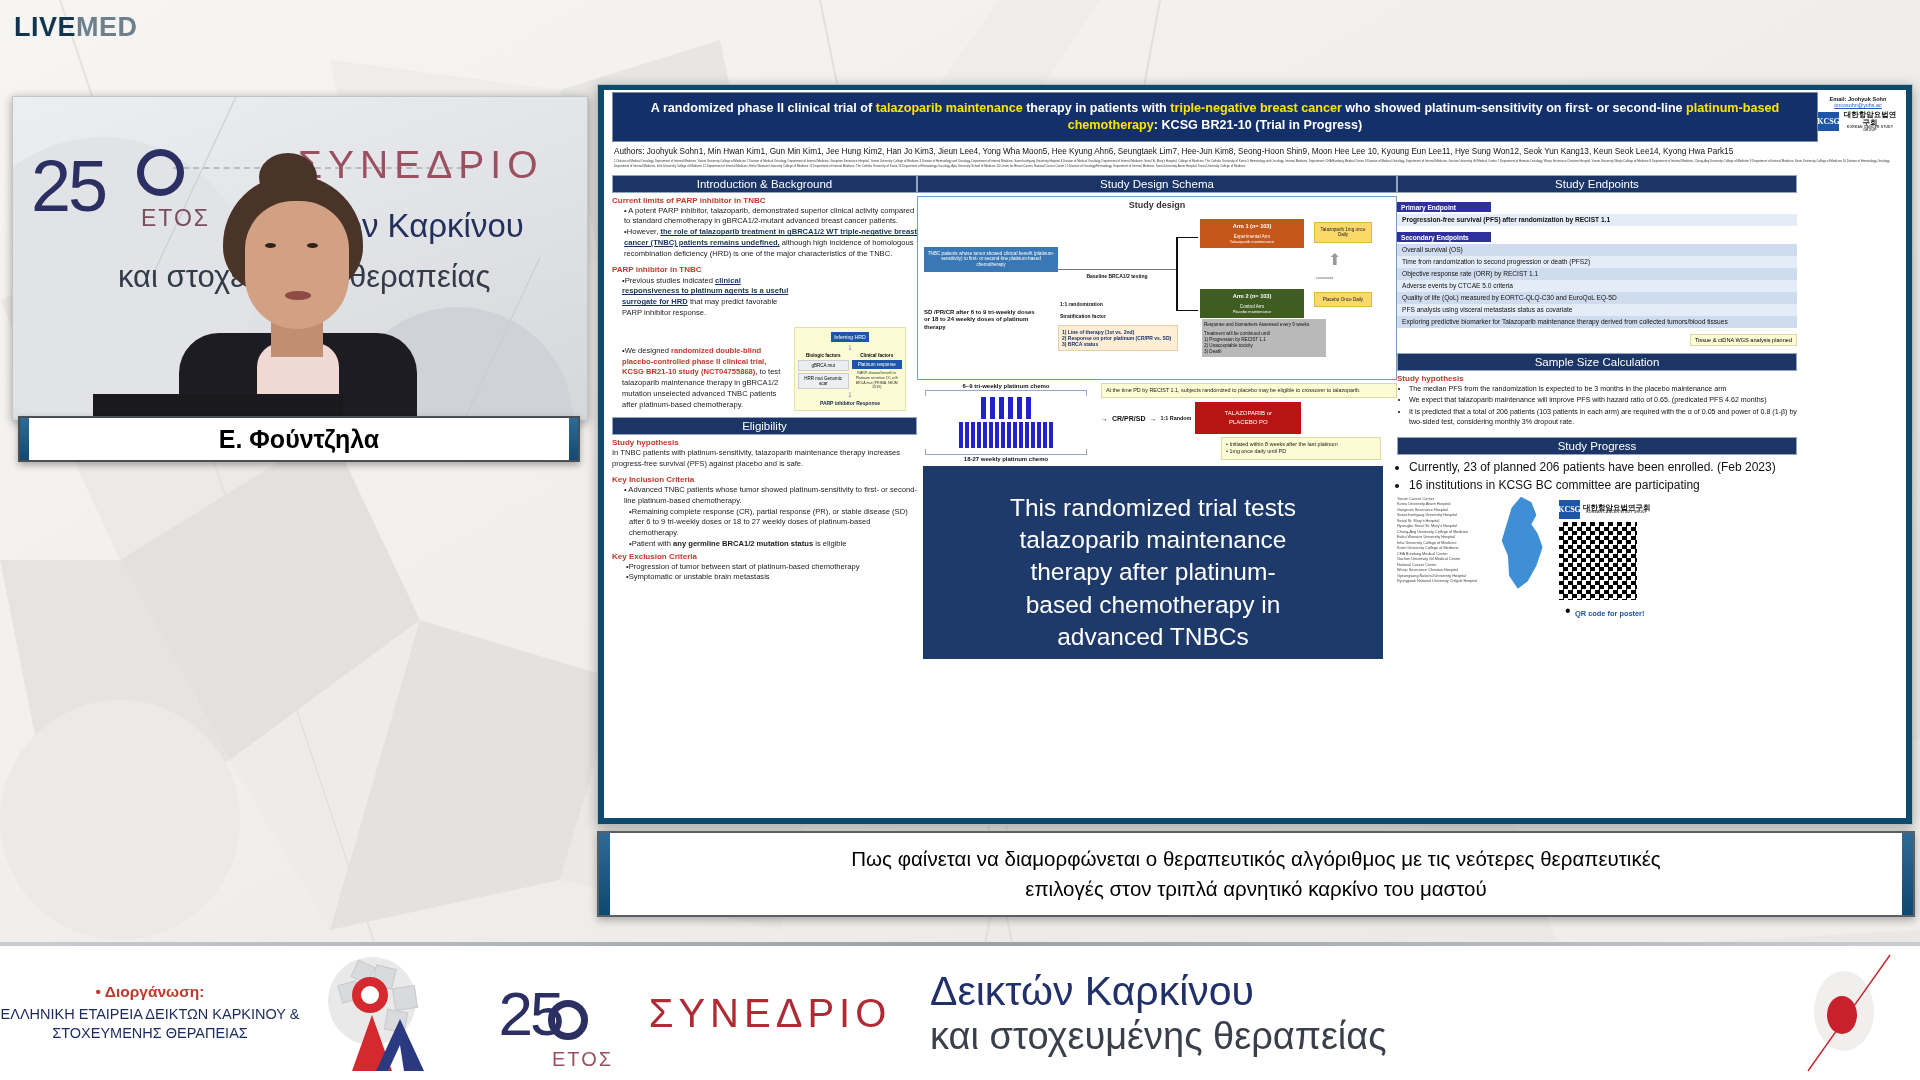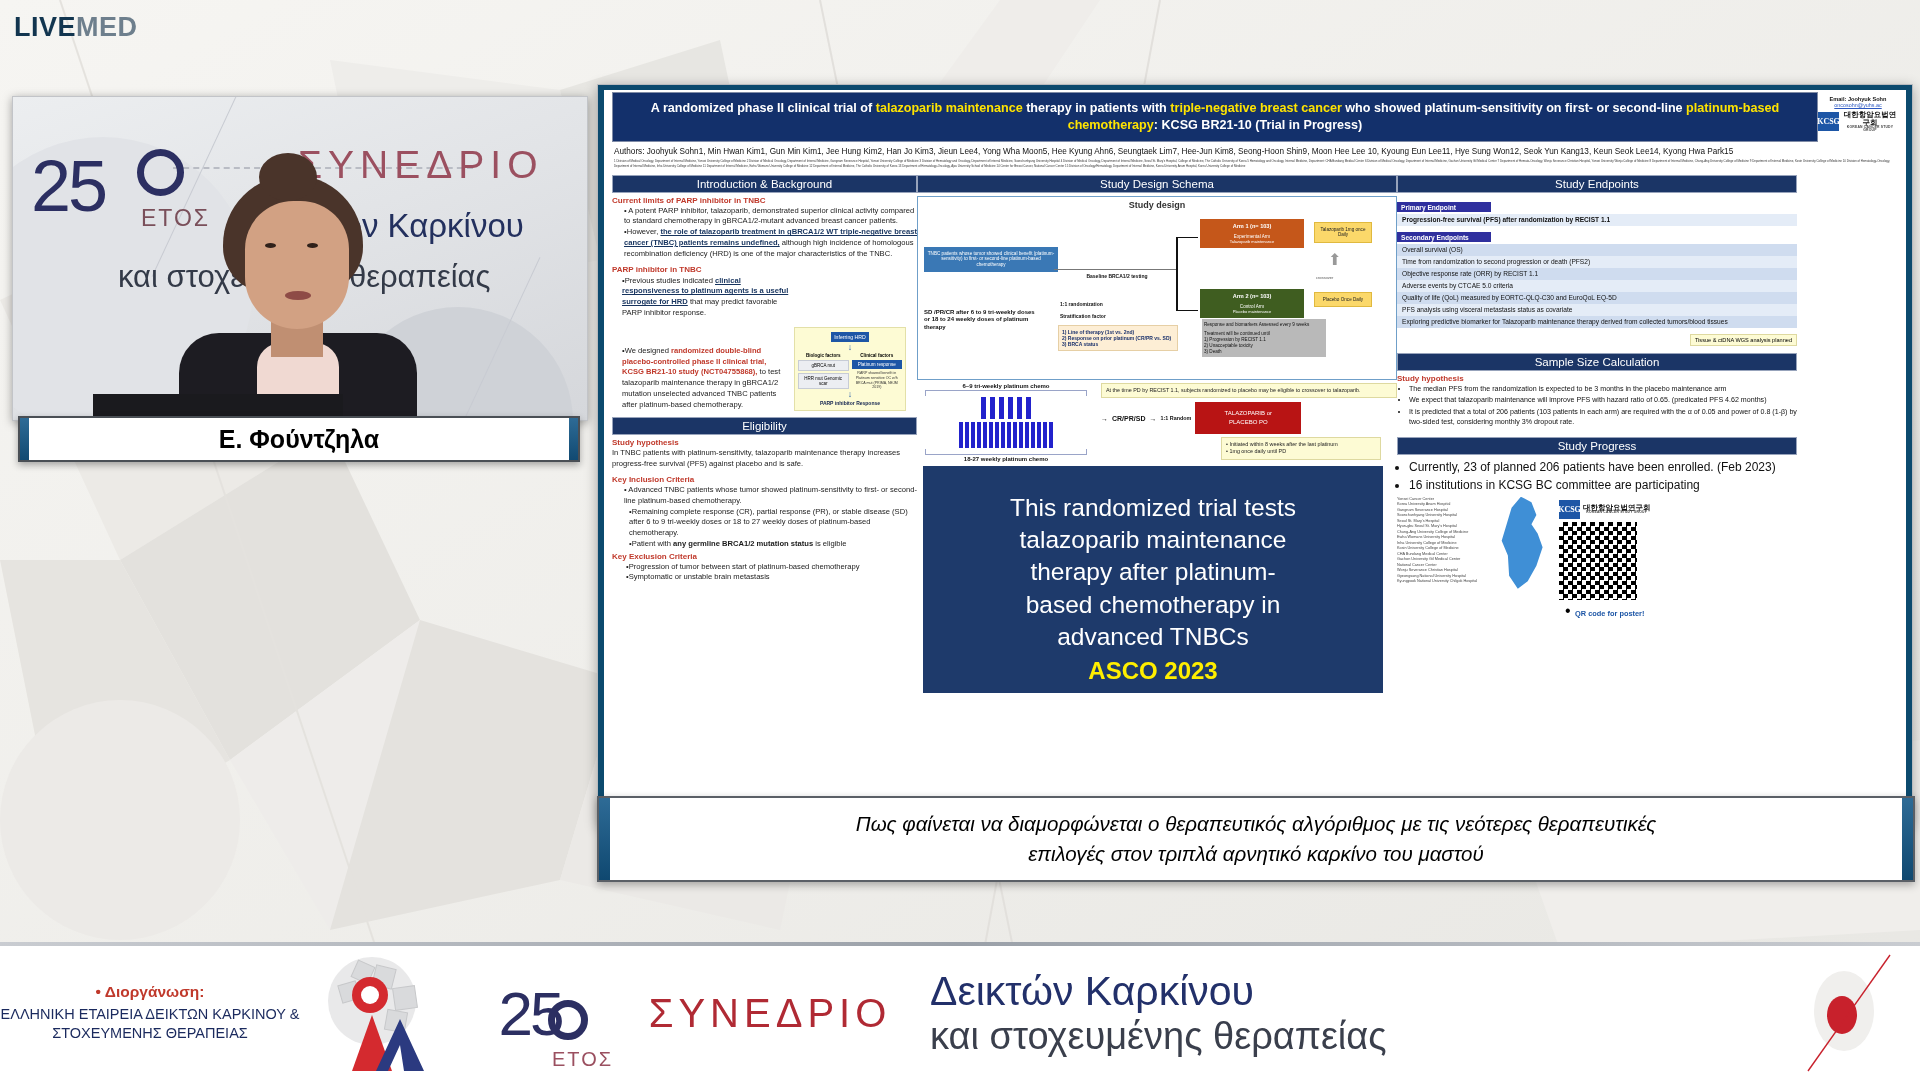--- a/index.html
+++ b/index.html
@@ -138,24 +138,23 @@
   .sp-txt{font-size:12px;line-height:1.5;color:#111;}
   .insts{font-size:3.8px;line-height:1.45;color:#444;}
   .qr{width:78px;height:78px;background:
      repeating-conic-gradient(#000 0 25%, #fff 0 50%) 0 0/9px 9px;}
   .qrlabel{color:#1d56a6;font-size:7.4px;font-weight:bold;}
   .kmap{width:62px;height:92px;background:#3f8fd6;
     clip-path:polygon(45% 0,62% 6%,70% 20%,62% 30%,72% 40%,80% 55%,70% 75%,56% 92%,40% 100%,26% 86%,24% 64%,14% 48%,22% 30%,30% 12%);}
 
   
   #caption{
-    position:absolute;left:597px;top:796px;width:1314px;height:82px;z-index:14;
+    position:absolute;left:597px;top:831px;width:1314px;height:82px;z-index:14;
     background:#fff;border:2px solid #5a5f66;display:flex;align-items:center;justify-content:center;
     box-shadow:0 3px 8px rgba(0,0,0,.3);
-    font-style:italic;
   }
   #caption::before,#caption::after{content:"";position:absolute;top:0;bottom:0;width:11px;background:linear-gradient(#2e6b96,#0f4870);}
   #caption::before{left:0;} #caption::after{right:0;}
   #caption p{margin:0;text-align:center;font-size:20.5px;line-height:1.45;color:#000;z-index:2;padding:0 26px;}
 
   
   #footer{position:absolute;left:0;bottom:0;width:1920px;height:134px;background:#fff;z-index:18;border-top:2px solid #cfd2d6;display:flex;align-items:center;}
   #footer .topline{position:absolute;top:-4px;left:0;right:0;height:4px;background:linear-gradient(90deg,#c9ccd1,#9aa0a8,#c9ccd1);}
   .f-org{width:300px;text-align:center;}
   .f-org .o1{color:#c0392b;font-weight:bold;font-size:15.5px;}
@@ -411,21 +410,20 @@
           </div>
         </div>
       </div>
 
       <div class="bignav">
         <span>This randomized trial tests</span><br>
         <span>talazoparib maintenance</span><br>
         <span>therapy after platinum-</span><br>
         <span>based chemotherapy in</span><br>
         <span>advanced TNBCs</span>
-        <span class="asco">ASCO 2023</span>
       </div>
     </div>
 
     <div class="col-r">
       <div class="sec-head">Study Endpoints</div>
       <div class="ep-head">Primary Endpoint</div>
       <div class="ep-line bold alt2">Progression-free survival (PFS) after randomization by RECIST 1.1</div>
       <div class="ep-head">Secondary Endpoints</div>
       <div class="ep-line alt">Overall survival (OS)</div>
       <div class="ep-line alt2">Time from randomization to second progression or death (PFS2)</div>

